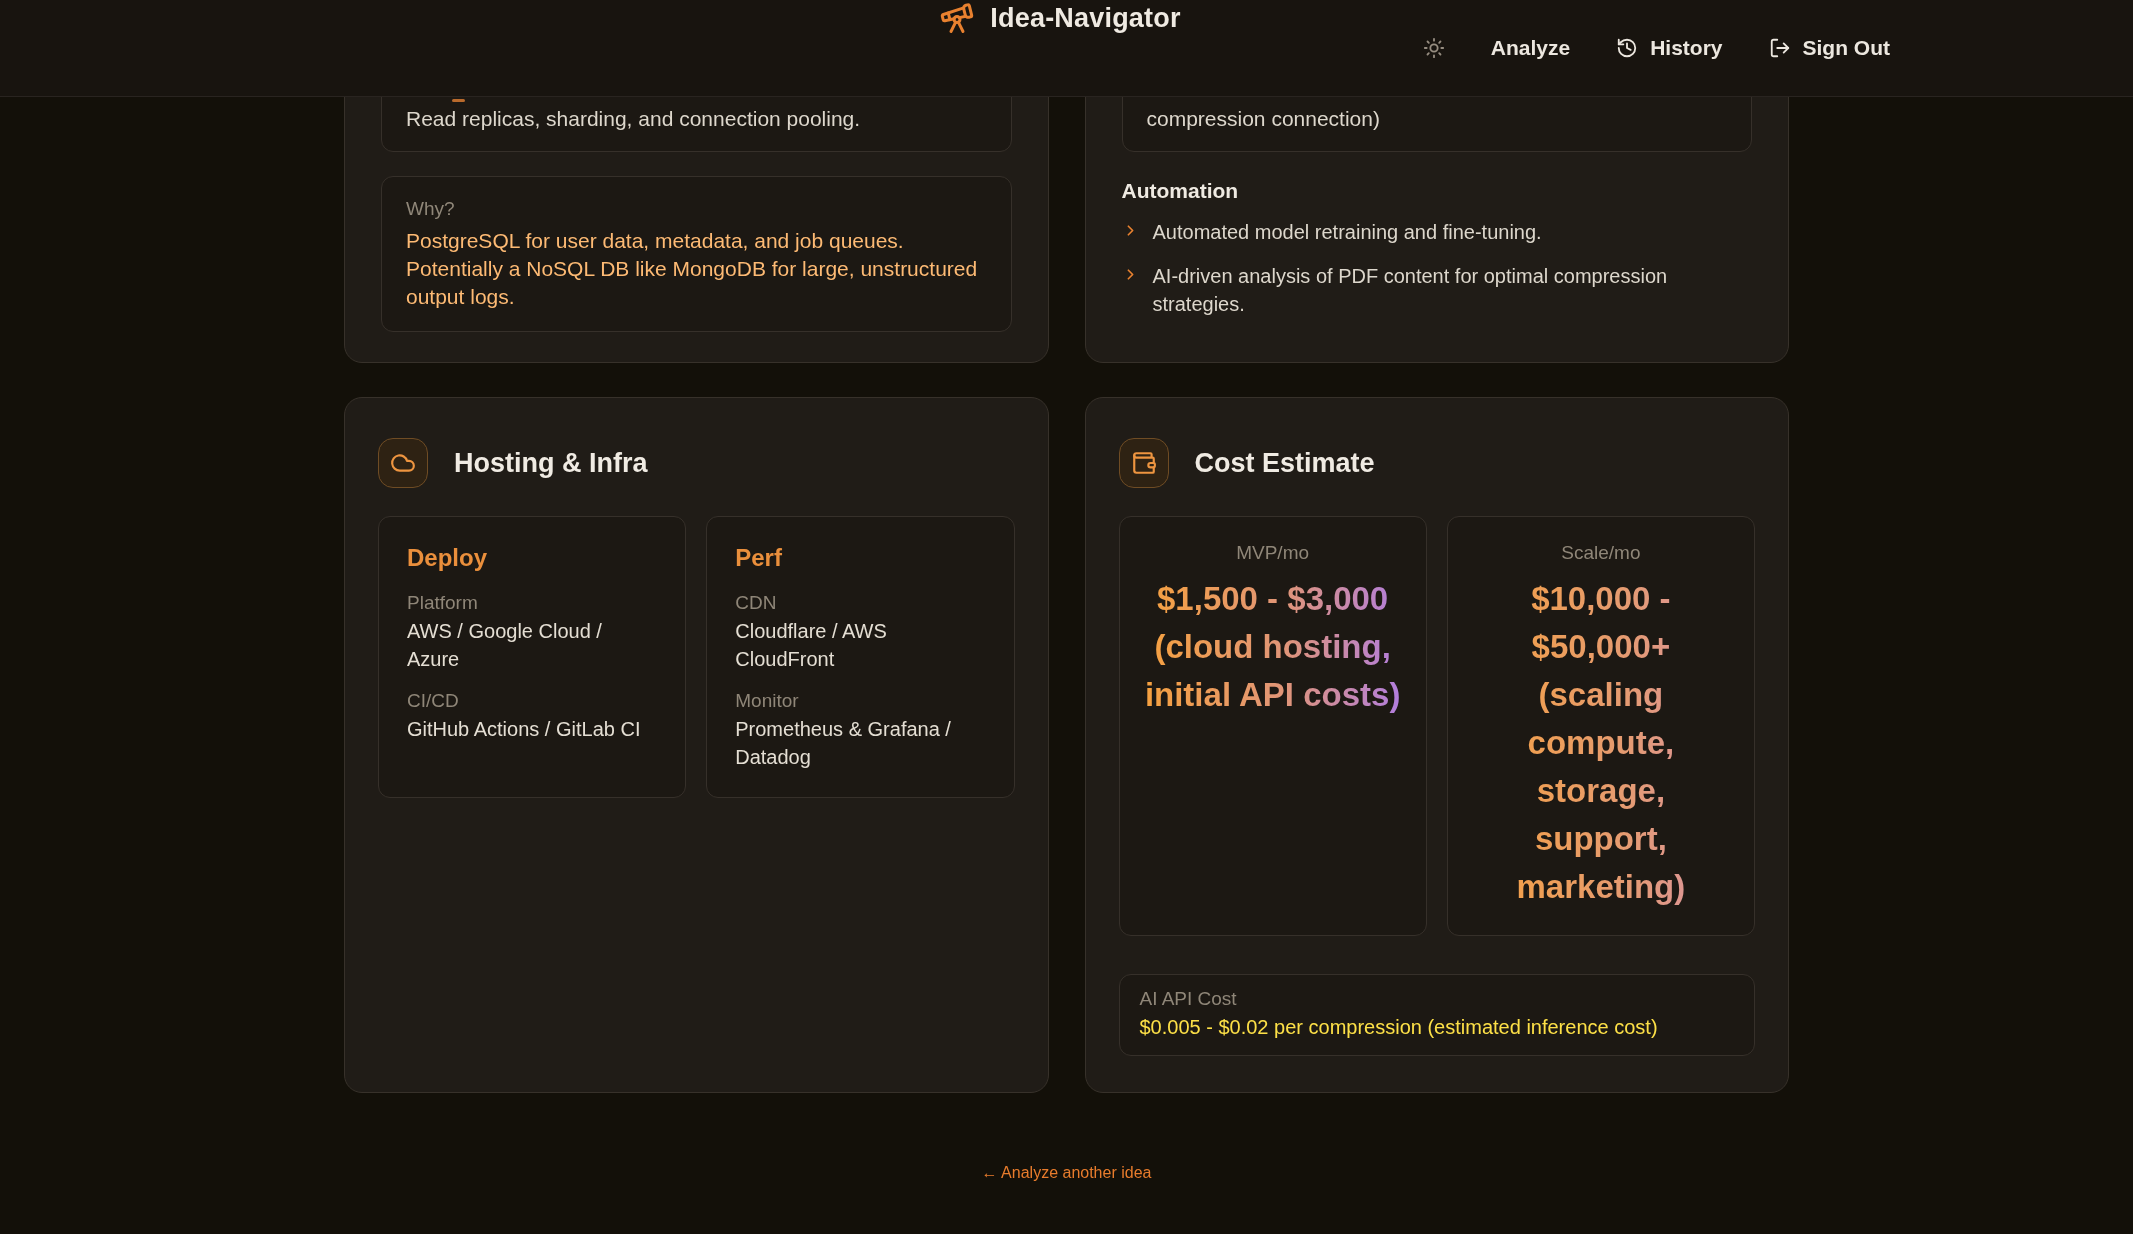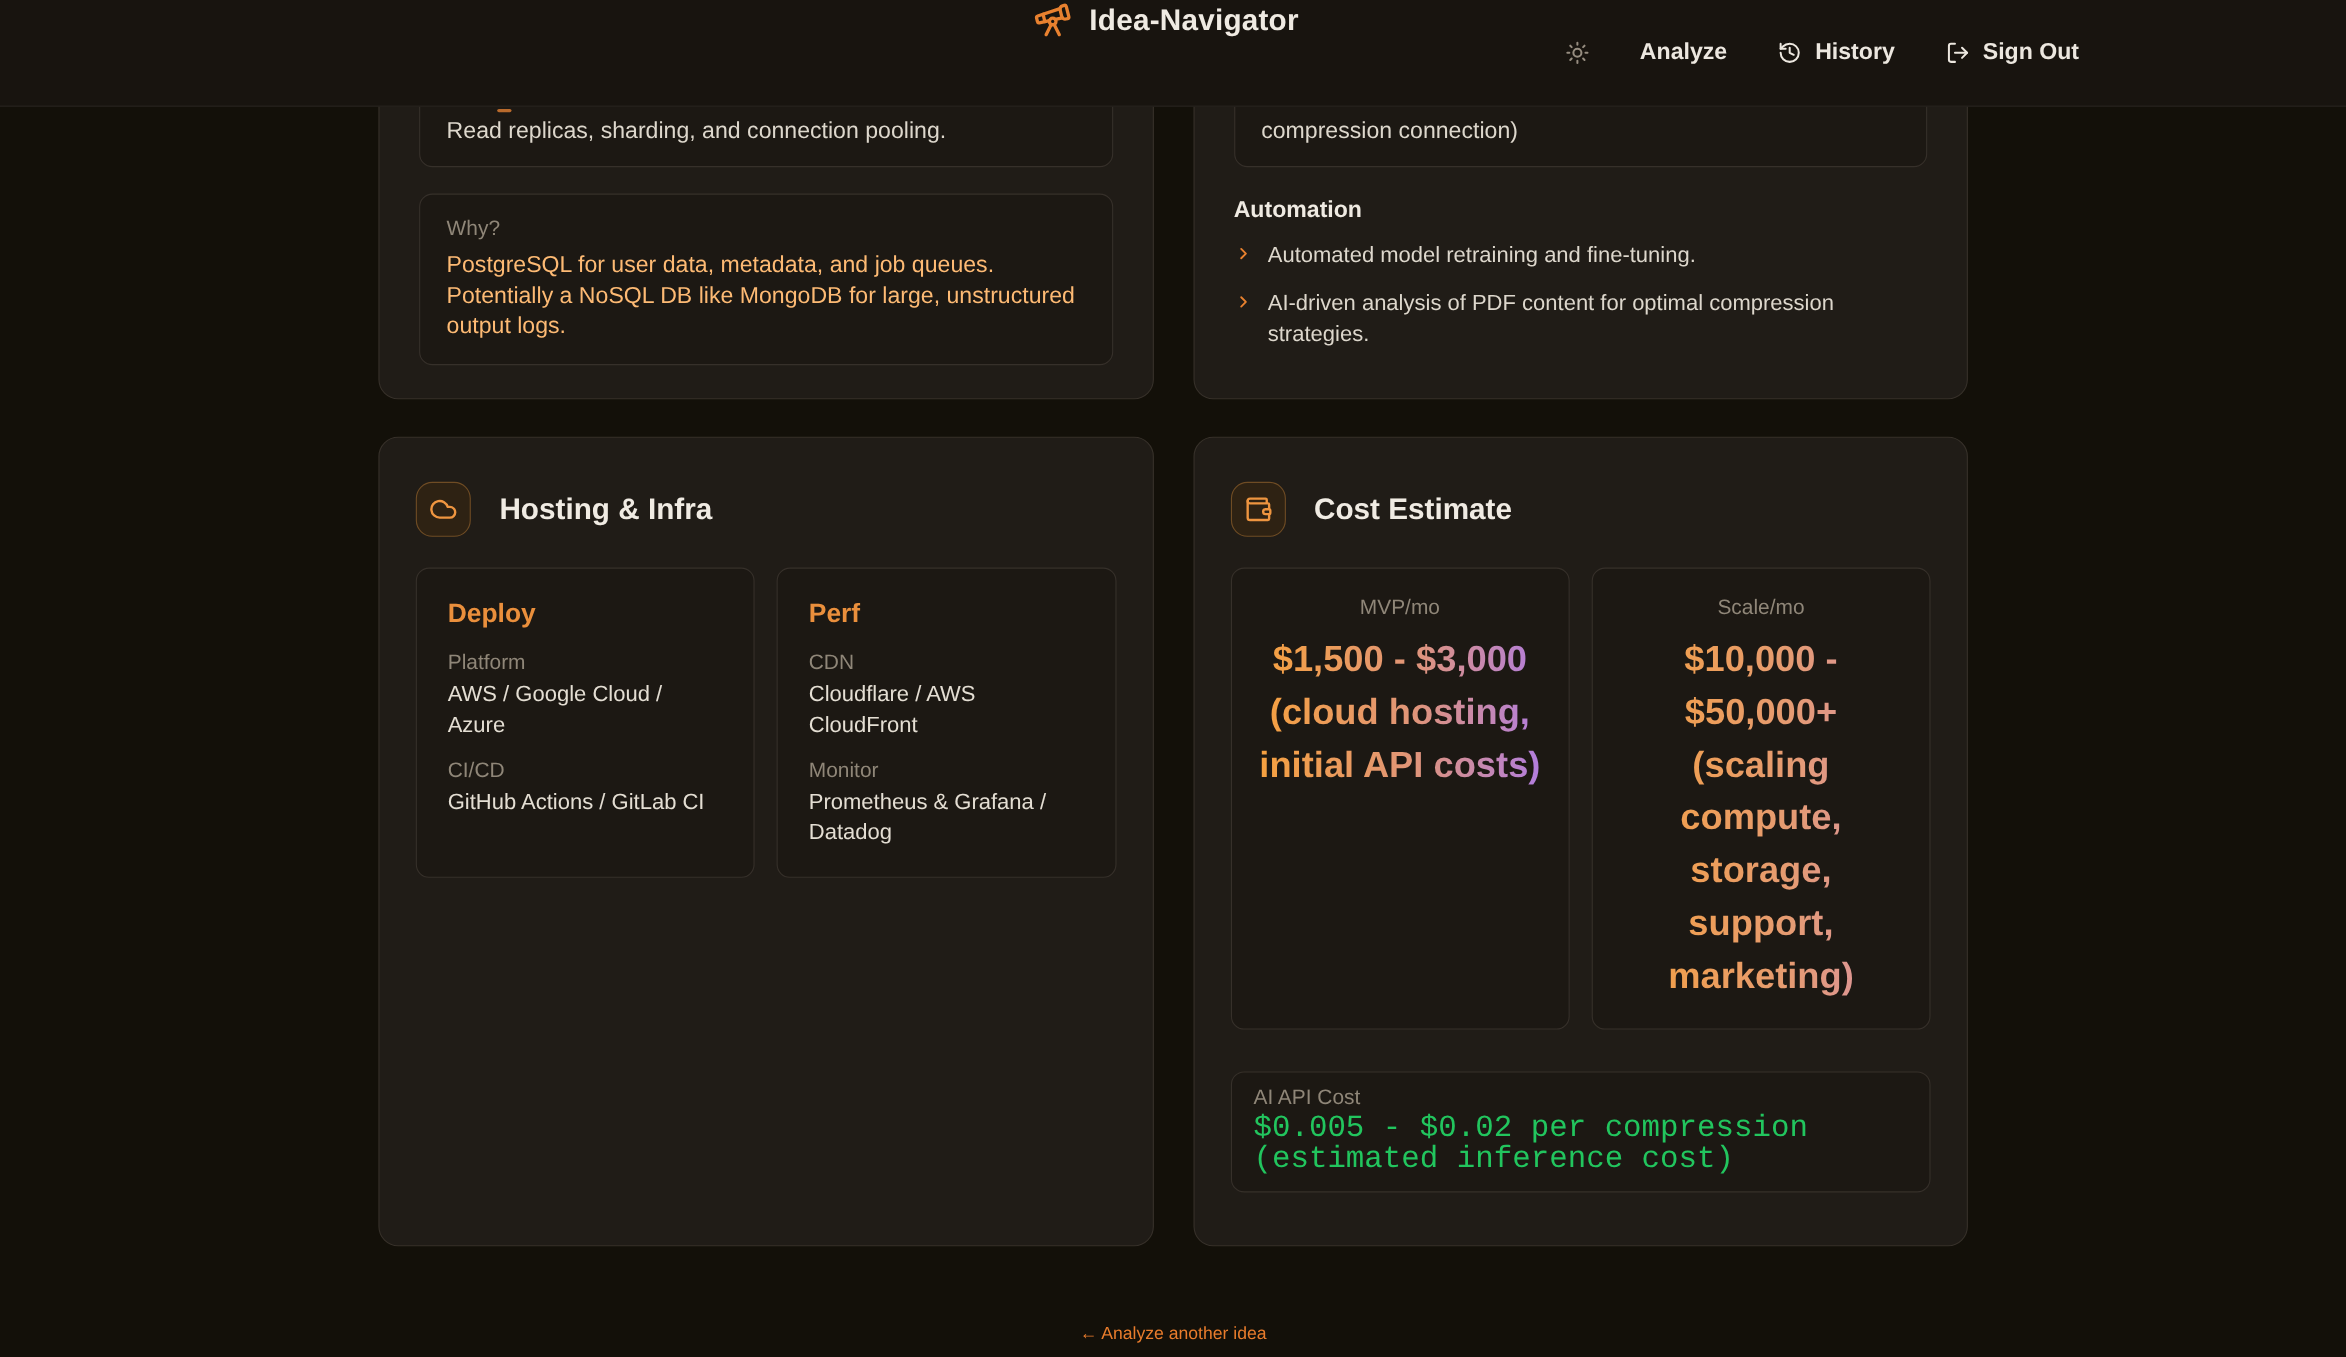--- a/index.html
+++ b/index.html
@@ -36,21 +36,21 @@
   .grid { display: grid; grid-template-columns: 1fr 1fr; gap: 36px; }
   .row1 { margin-top: -52px; }
   .row2 { margin-top: 34px; }
 
   .card {
     background: #201c17;
     border: 1px solid #37312a;
     border-radius: 18px;
     padding: 24px 36px 30px;
   }
-  .row2 .card { padding: 40px 33px 48px; }
+  .row2 .card { padding: 40px 33px 36px; }
 
   .subcard {
     background: #1c1813;
     border: 1px solid #36302a;
     border-radius: 12px;
   }
 
   
   .subcard.clip { padding: 34px 24px 18px; position: relative; }
   .clip-fragment {
@@ -96,21 +96,21 @@
     -webkit-background-clip: text; background-clip: text;
     color: transparent;
   }
   .price-value.scale {
     background: linear-gradient(90deg, #f6a13f 0%, #e59b72 60%, #d893a8 100%);
     -webkit-background-clip: text; background-clip: text;
     color: transparent;
   }
 
   .api-card { margin-top: 38px; padding: 12px 20px 14px; }
-  .api-value { font-size: 28px; line-height: 28px; color: #22c55e; margin-top: 2px; font-family: Liberation Mono, monospace; }
+  .api-value { font-size: 20px; line-height: 28px; color: #fde047; margin-top: 2px; }
 
   
   .footer-link-wrap { text-align: center; margin-top: 66px; }
   .footer-link {
     display: inline-block;
     font-size: 16px; line-height: 28px;
     color: #e87c2c; text-decoration: none; cursor: pointer;
   }
 
   svg { display: block; }

